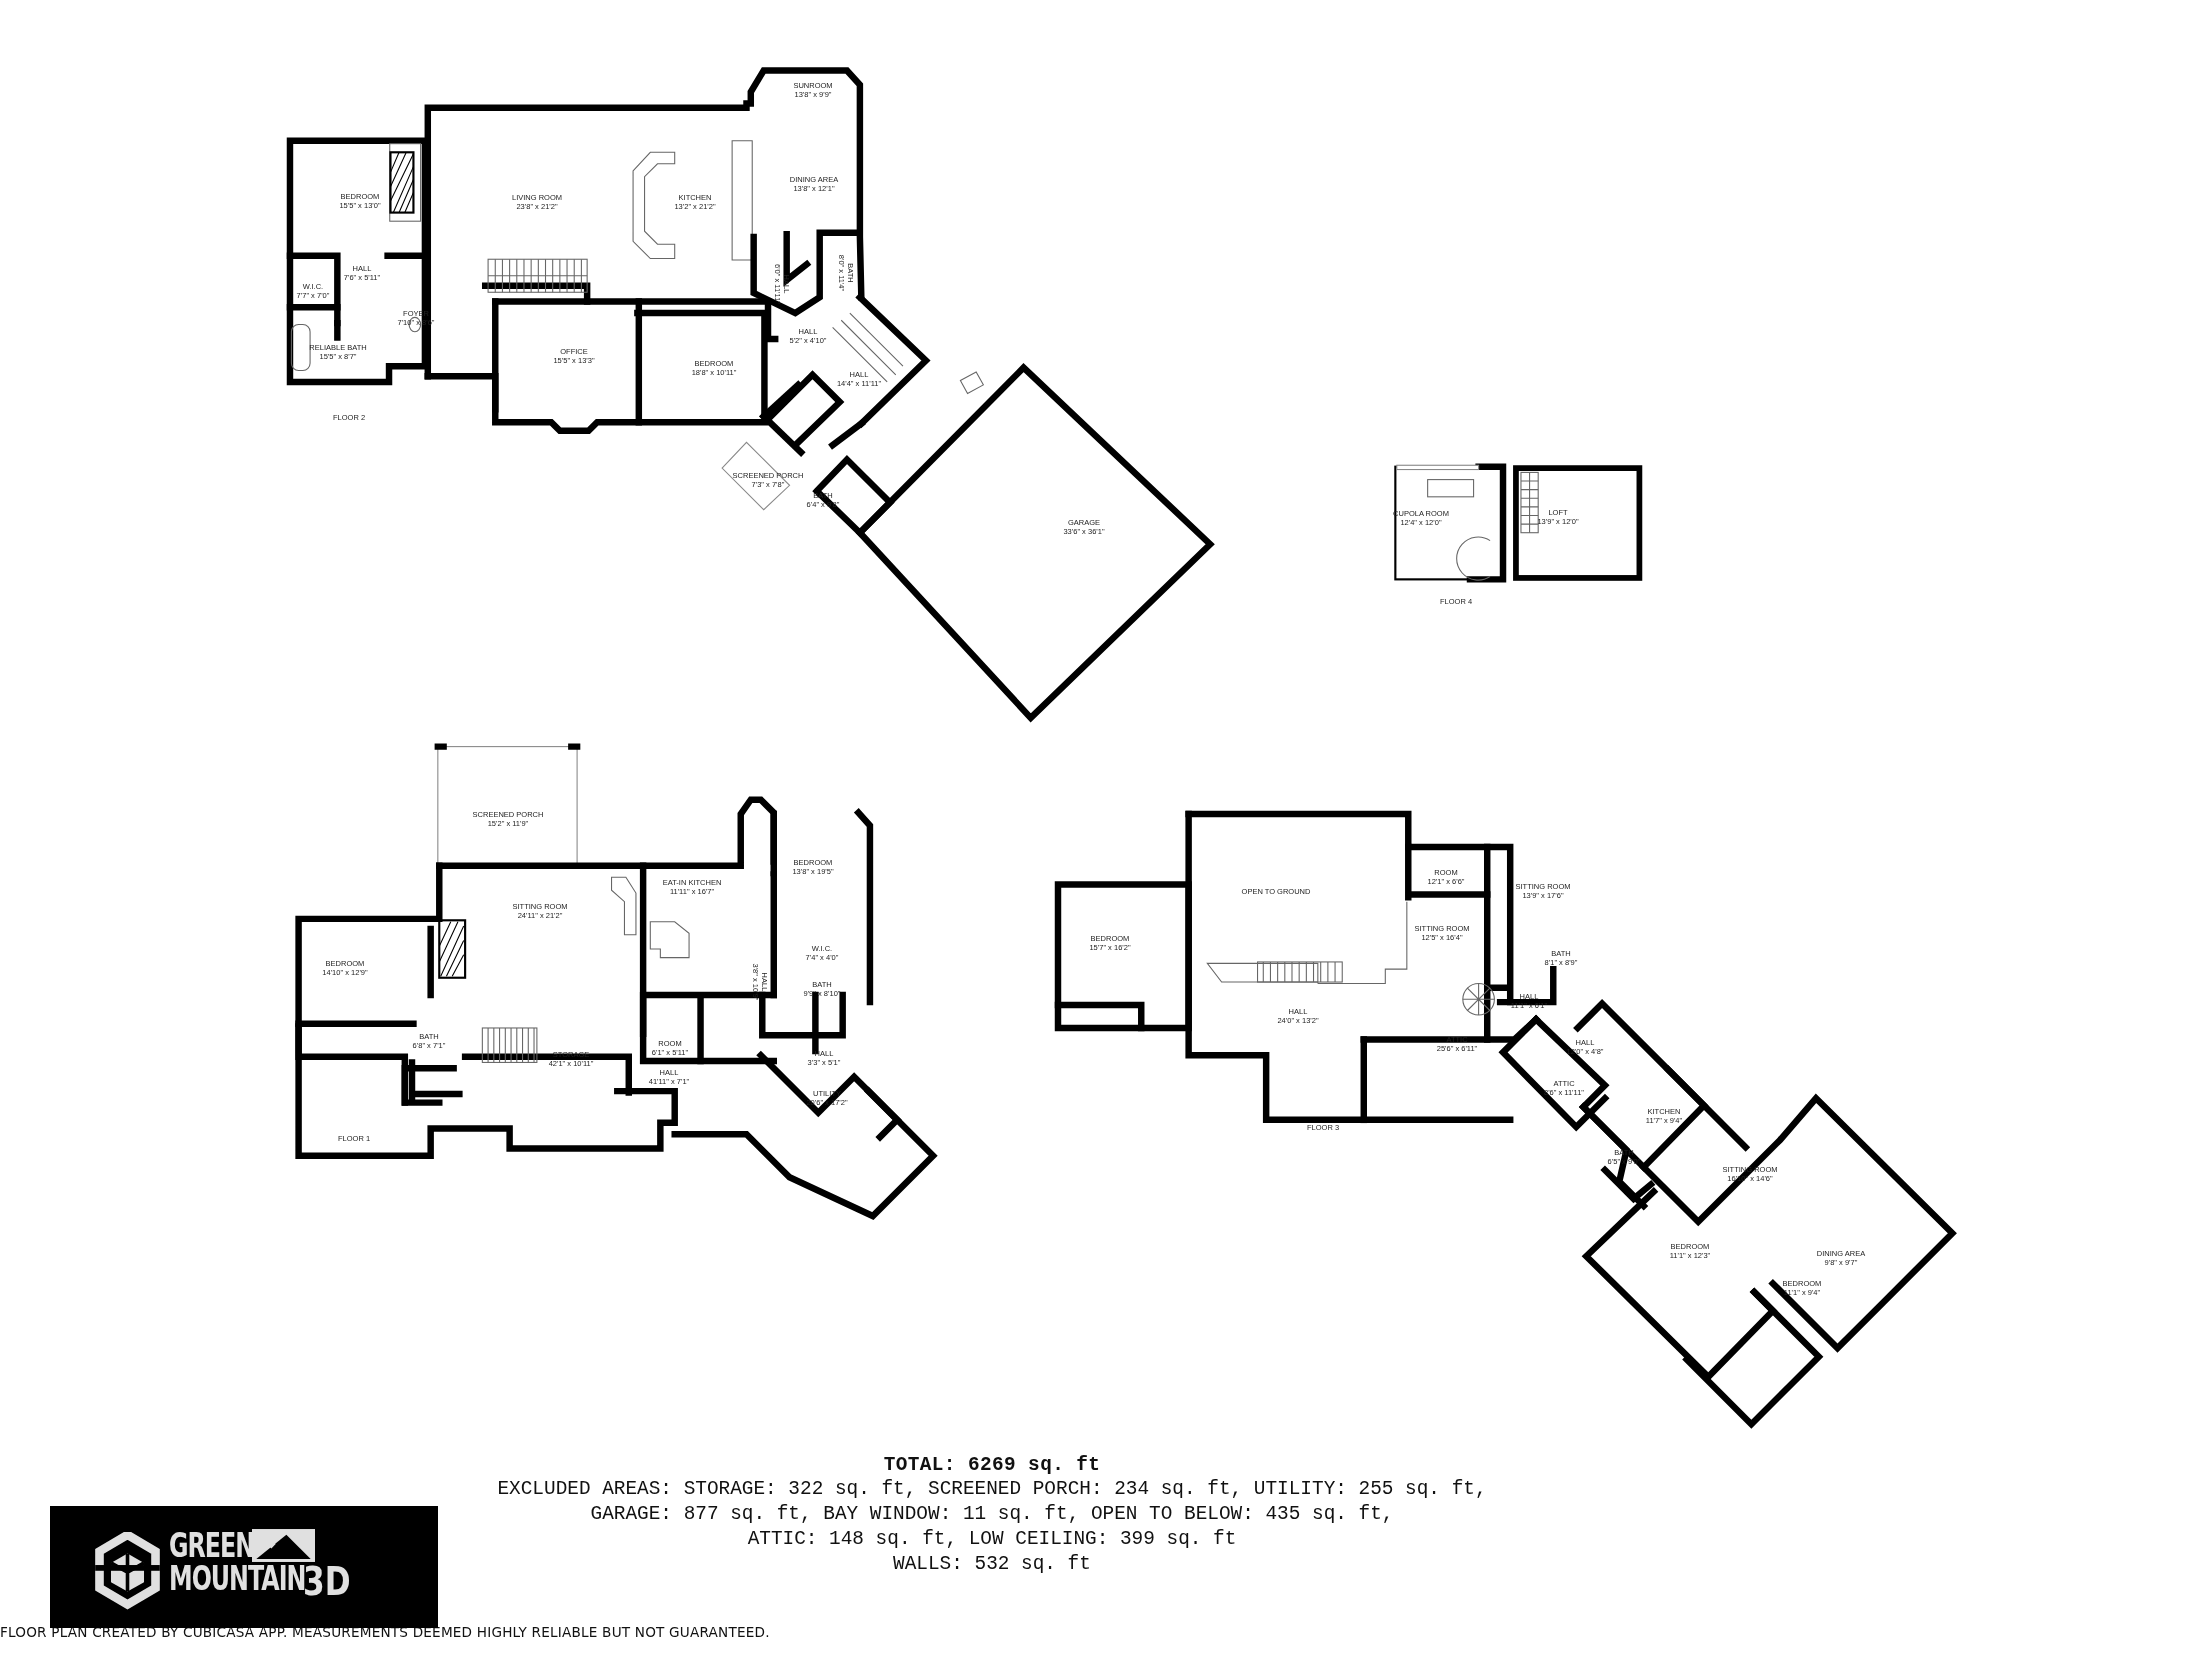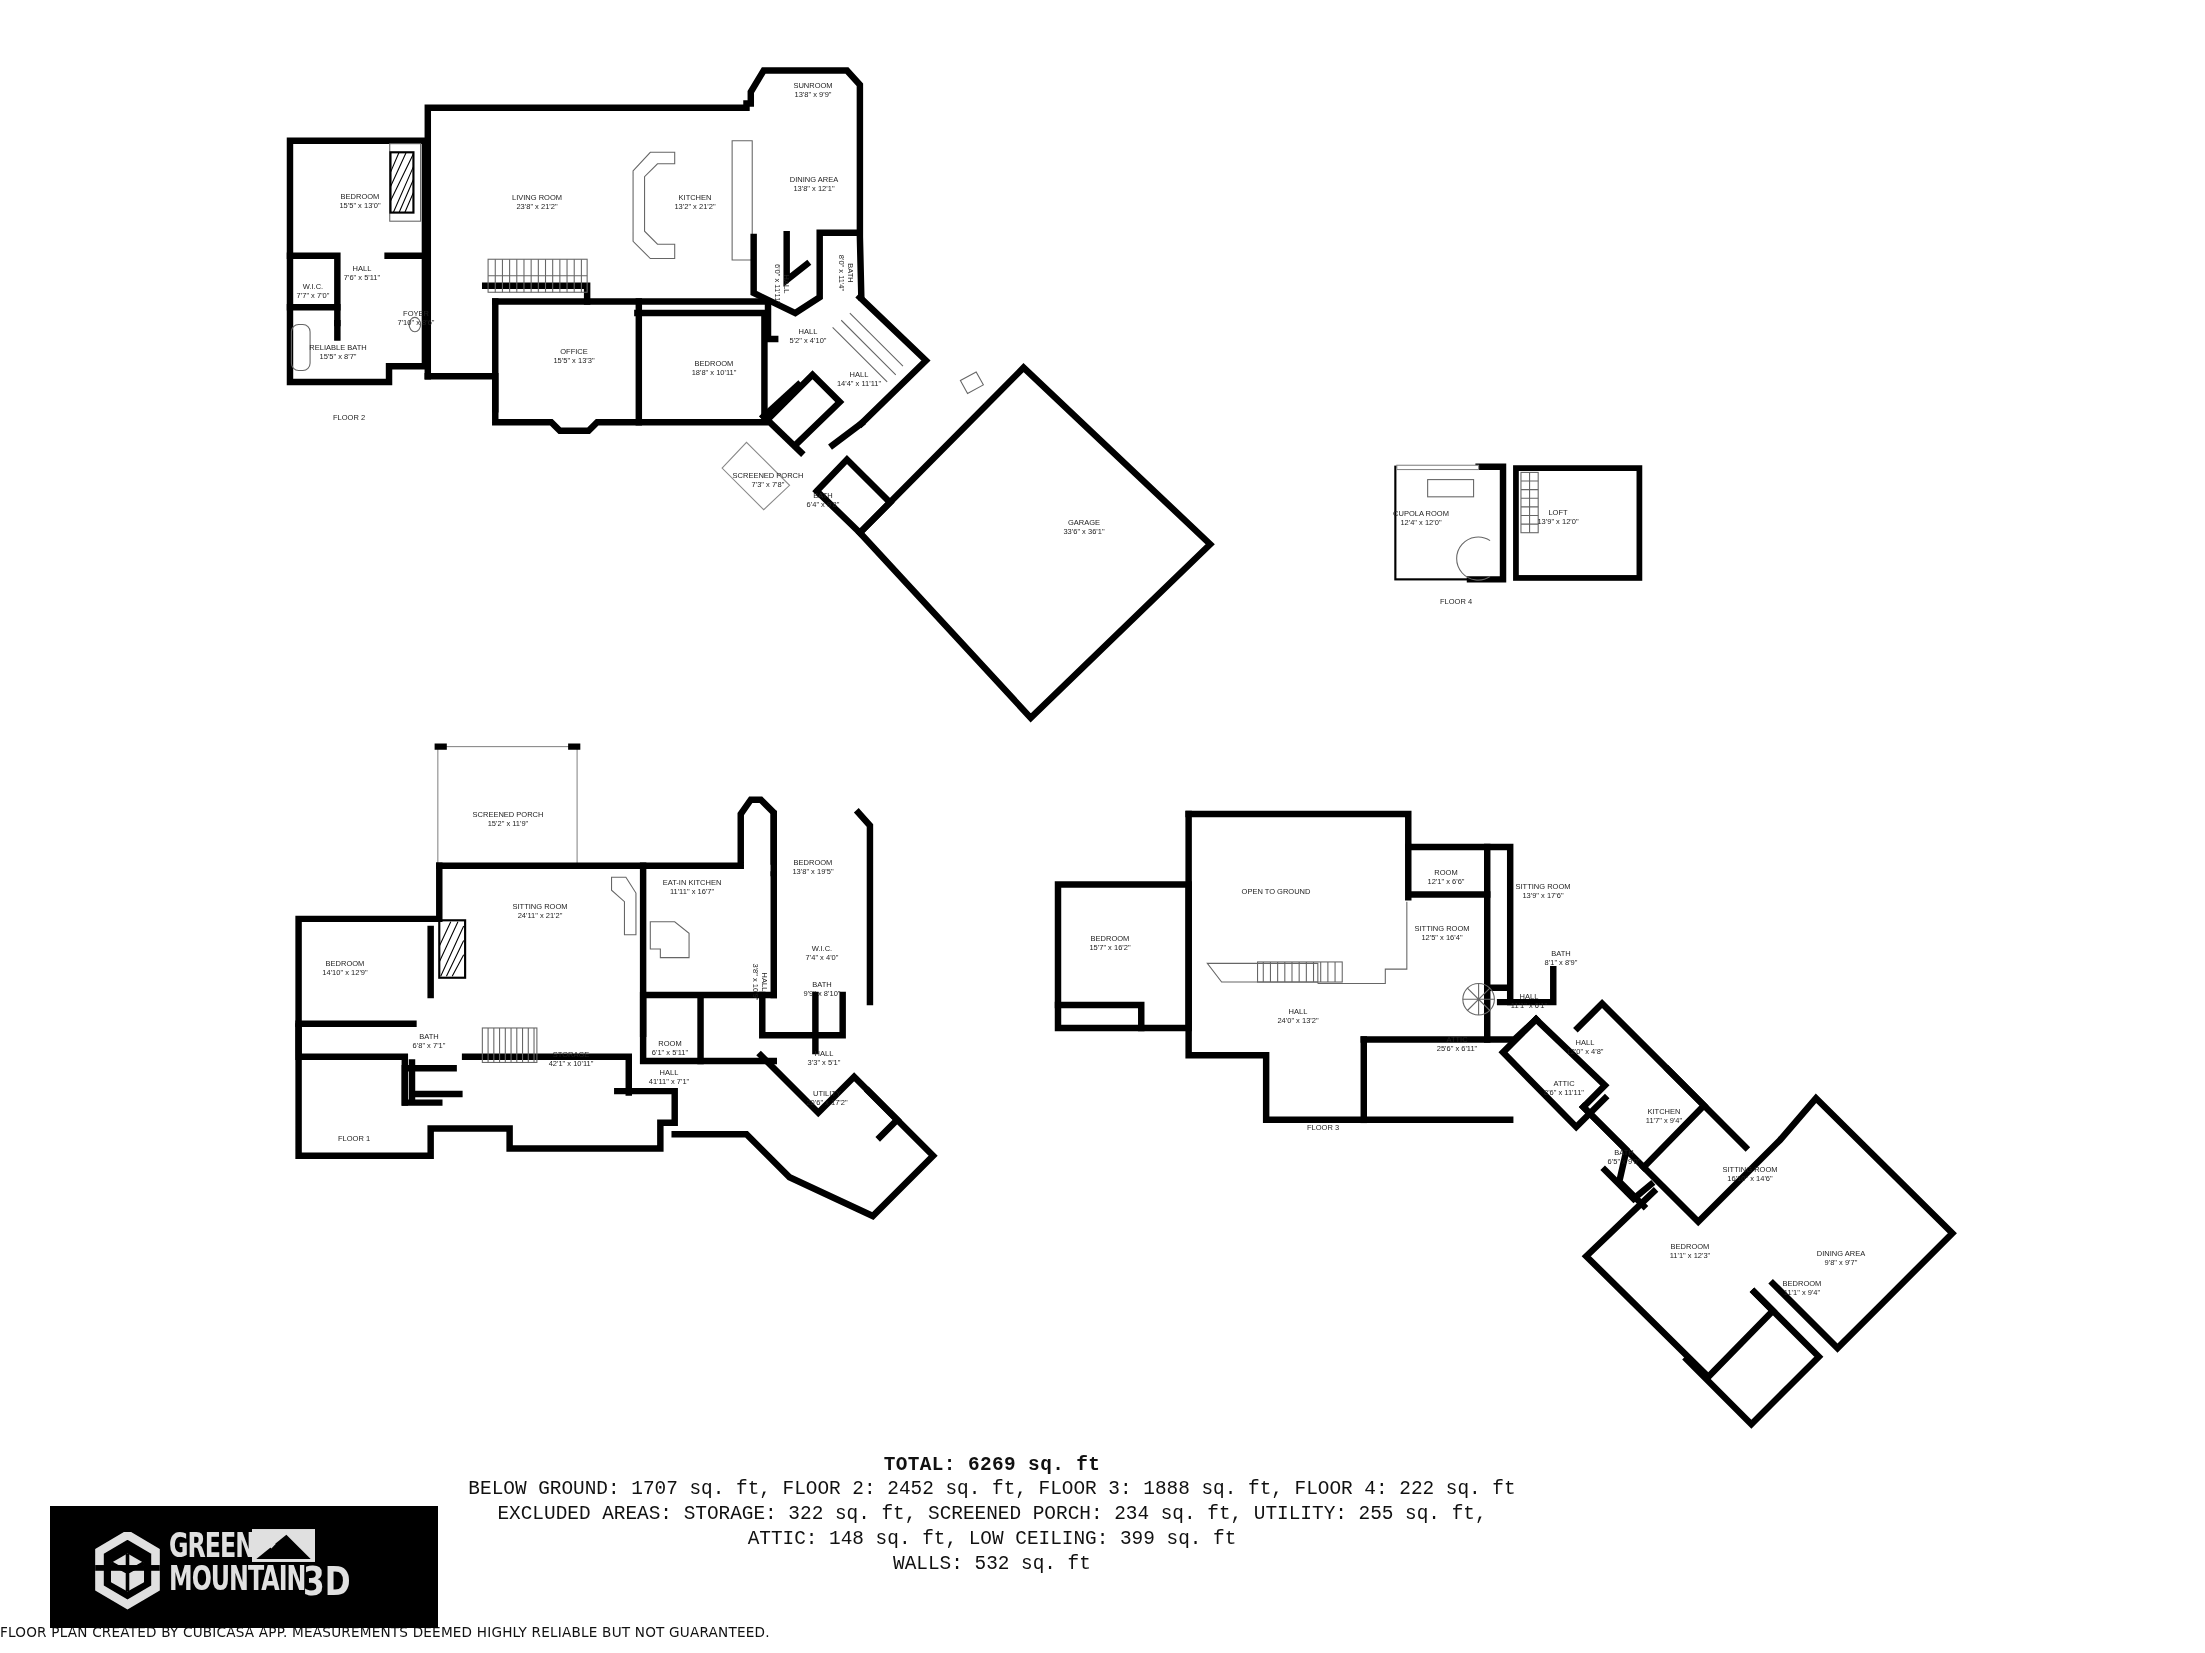--- a/index.html
+++ b/index.html
@@ -347,22 +347,22 @@
     <div>9'8" x 9'7"</div>
   </div>
 <div class="room" style="left:1802px;top:1288px">
     <div>BEDROOM</div>
     <div>11'1" x 9'4"</div>
   </div>
 <div class="floor-label" style="left:1263px;top:1123px">FLOOR 3</div>
 
 <div class="summary">
   <div class="total">TOTAL: 6269 sq. ft</div>
-  <div class="line">BELOW GROUND: 1707 sq. ft, FLOOR 2: 2452 sq. ft, FLOOR 3: 1888 sq. ft, FLOOR 4: 222 sq. ft</div>
   <div class="line">EXCLUDED AREAS: STORAGE: 322 sq. ft, SCREENED PORCH: 234 sq. ft, UTILITY: 255 sq. ft,</div>
+  <div class="line">GARAGE: 877 sq. ft, BAY WINDOW: 11 sq. ft, OPEN TO BELOW: 435 sq. ft,</div>
   <div class="line">ATTIC: 148 sq. ft, LOW CEILING: 399 sq. ft</div>
   <div class="line">WALLS: 532 sq. ft</div>
 </div>
 <div class="disclaimer">FLOOR PLAN CREATED BY CUBICASA APP. MEASUREMENTS DEEMED HIGHLY RELIABLE BUT NOT GUARANTEED.</div>
 
 <div class="logo">
   <svg style="position:absolute;left:45px;top:26px" width="65" height="79" viewBox="0 0 90 110">
     <path d="M45,4 L84,27 V78 L45,101 L6,78 V27 Z" fill="none" stroke="#e0e0e0" stroke-width="12"></path>
     <path d="M45,30 L68,43 V70 L45,83 L22,70 V43 Z" fill="#e0e0e0"></path>
     <path d="M45,30 V56 M22,43 L45,56 L68,43 M45,56 V83" stroke="#000" stroke-width="5" fill="none"></path>

